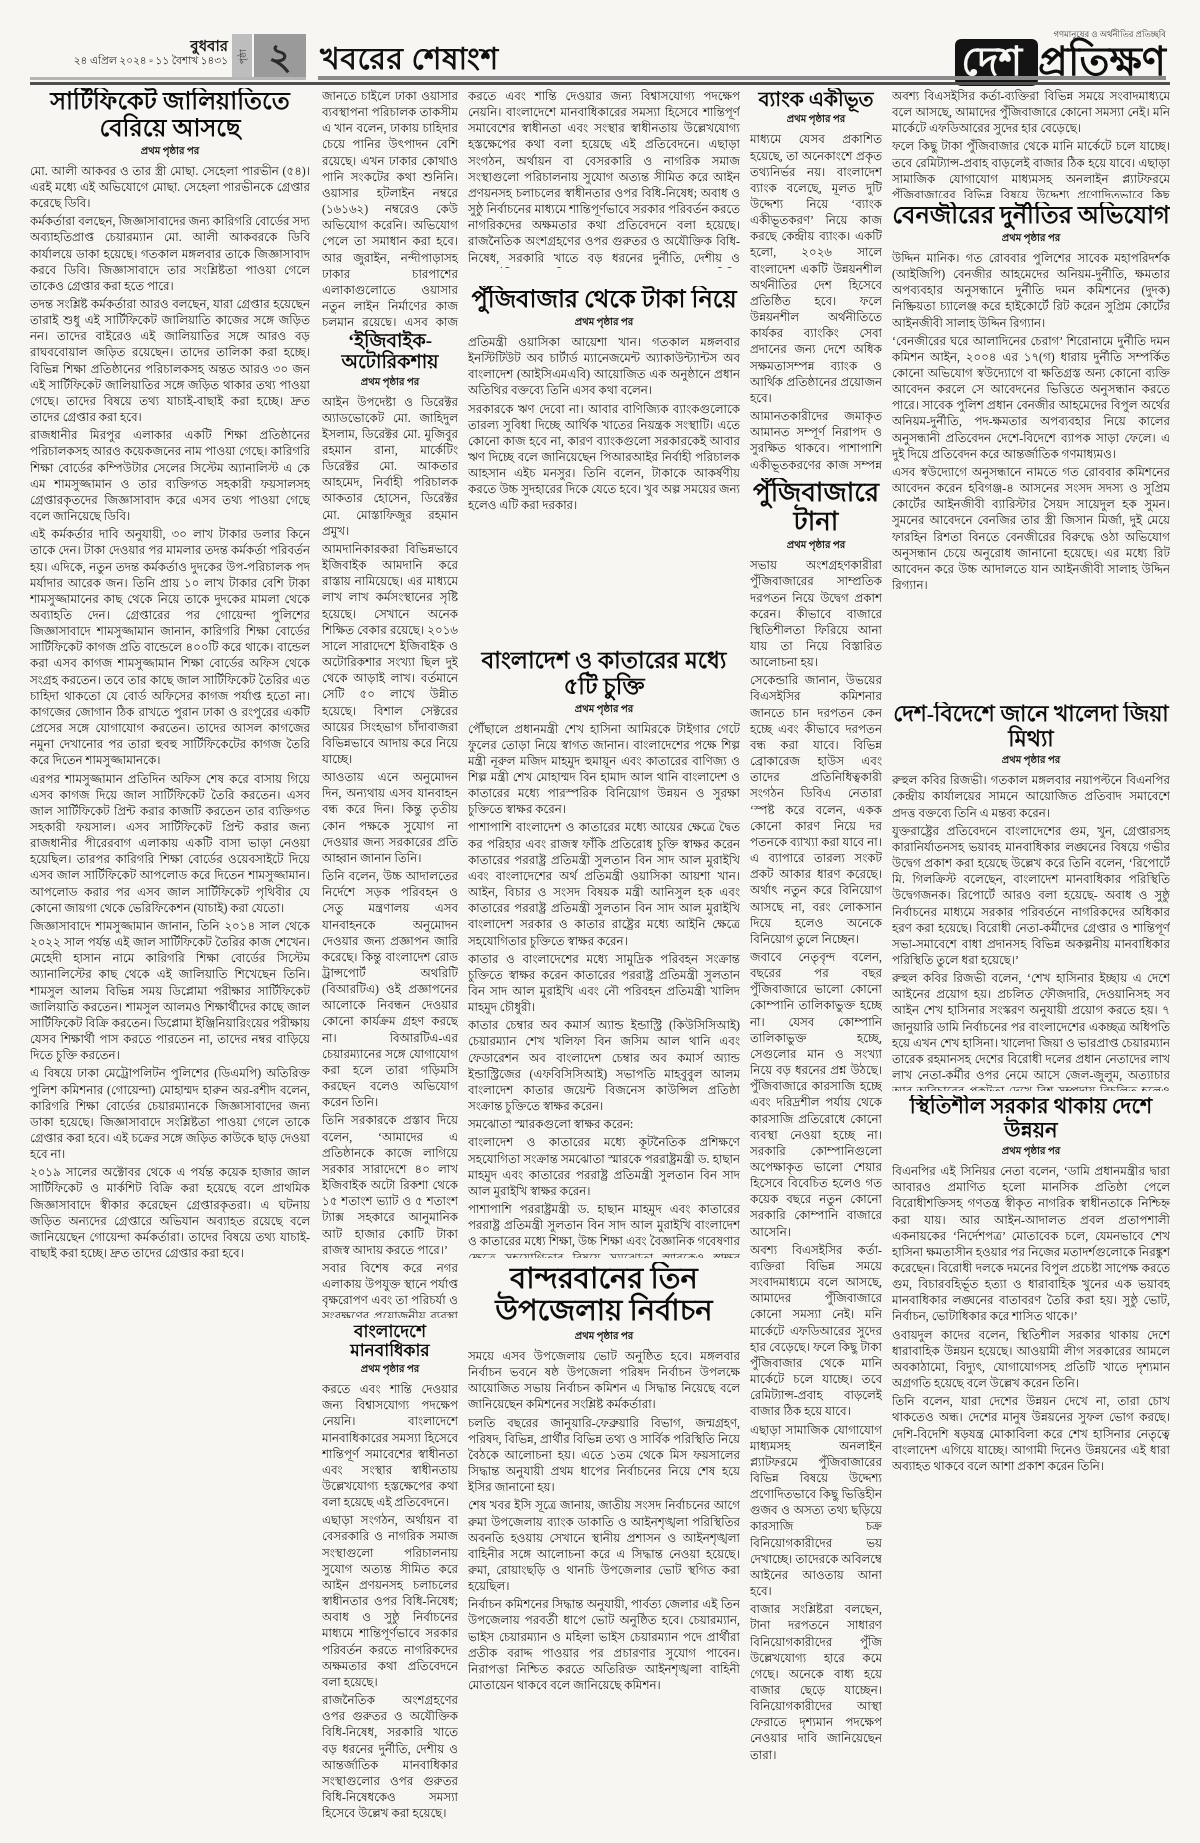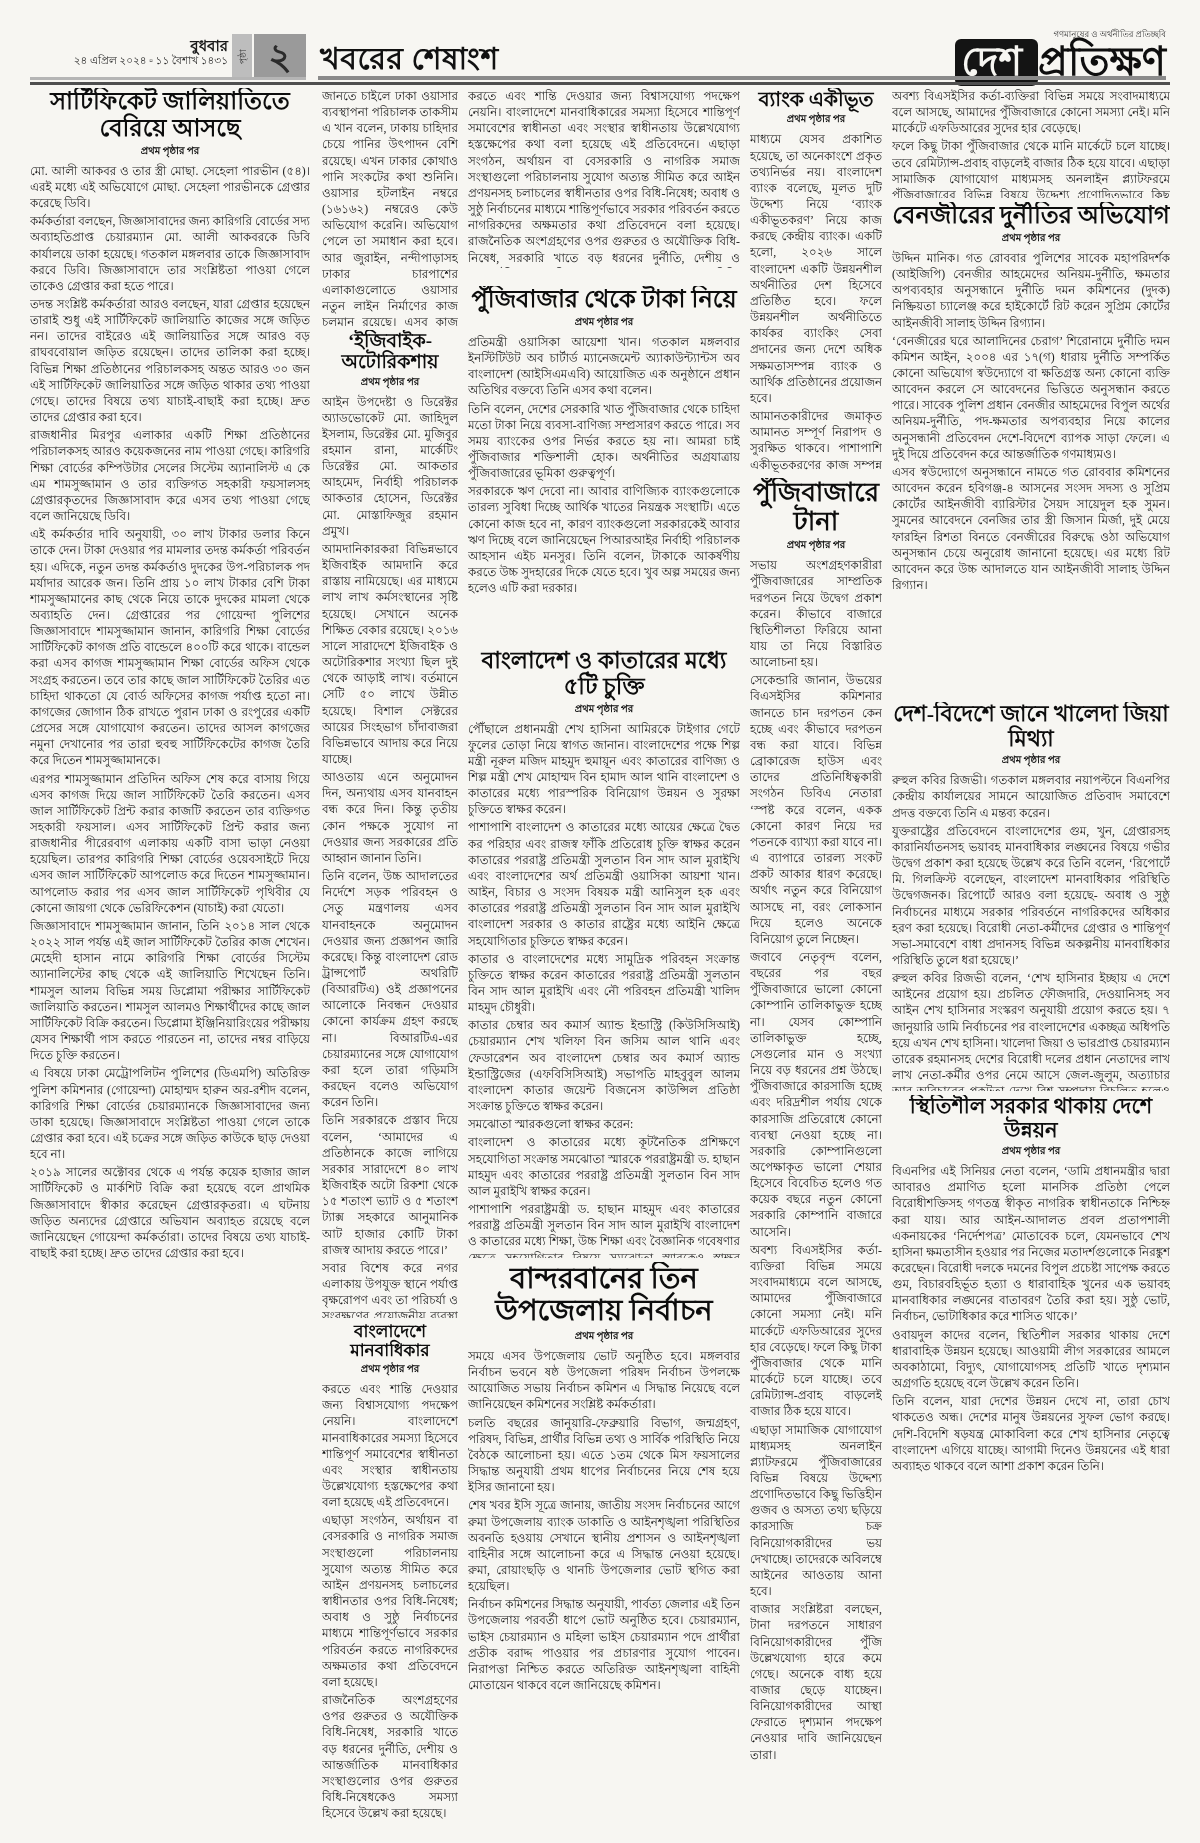--- a/index.html
+++ b/index.html
@@ -87,21 +87,20 @@
         <p class="para">এছাড়া সংগঠন, অর্থায়ন বা বেসরকারি ও নাগরিক সমাজ সংস্থাগুলো পরিচালনায় সুযোগ অত্যন্ত সীমিত করে আইন প্রণয়নসহ চলাচলের স্বাধীনতার ওপর বিধি-নিষেধ; অবাধ ও সুষ্ঠু নির্বাচনের মাধ্যমে শান্তিপূর্ণভাবে সরকার পরিবর্তন করতে নাগরিকদের অক্ষমতার কথা প্রতিবেদনে বলা হয়েছে।</p>
         <p class="para">রাজনৈতিক অংশগ্রহণের ওপর গুরুতর ও অযৌক্তিক বিধি-নিষেধ, সরকারি খাতে বড় ধরনের দুর্নীতি, দেশীয় ও আন্তর্জাতিক মানবাধিকার সংস্থাগুলোর ওপর গুরুতর বিধি-নিষেধকেও সমস্যা হিসেবে উল্লেখ করা হয়েছে।</p>
       </section>
       <section class="block" style="left: 468px; top: 88px; width: 272px; height: 180px;">
         <p class="para">করতে এবং শান্তি দেওয়ার জন্য বিশ্বাসযোগ্য পদক্ষেপ নেয়নি। বাংলাদেশে মানবাধিকারের সমস্যা হিসেবে শান্তিপূর্ণ সমাবেশের স্বাধীনতা এবং সংস্থার স্বাধীনতায় উল্লেখযোগ্য হস্তক্ষেপের কথা বলা হয়েছে এই প্রতিবেদনে। এছাড়া সংগঠন, অর্থায়ন বা বেসরকারি ও নাগরিক সমাজ সংস্থাগুলো পরিচালনায় সুযোগ অত্যন্ত সীমিত করে আইন প্রণয়নসহ চলাচলের স্বাধীনতার ওপর বিধি-নিষেধ; অবাধ ও সুষ্ঠু নির্বাচনের মাধ্যমে শান্তিপূর্ণভাবে সরকার পরিবর্তন করতে নাগরিকদের অক্ষমতার কথা প্রতিবেদনে বলা হয়েছে। রাজনৈতিক অংশগ্রহণের ওপর গুরুতর ও অযৌক্তিক বিধি-নিষেধ, সরকারি খাতে বড় ধরনের দুর্নীতি, দেশীয় ও আন্তর্জাতিক মানবাধিকার সংস্থাগুলোর ওপর গুরুতর বিধি-নিষেধকেও সমস্যা হিসেবে উল্লেখ করা হয়েছে। প্রতিবেদনে বাল্যবিবাহ, লিঙ্গভিত্তিক সহিংসতা, যৌন সহিংসতা, ক্ষুদ্র নৃগোষ্ঠীর ওপর সহিংসতার তথ্য তুলে ধরা হয়েছে। এছাড়া লেসবিয়ান, গে, বাইসেক্সুয়াল, ট্রান্সজেন্ডার, কুয়ার বা ইন্টারসেক্স (এলজিবিটিকিউআই) ব্যক্তি, ট্রেড ইউনিয়ন ও শ্রমিকদের সংগঠনের স্বাধীনতার ওপর উল্লেখযোগ্য বিধি-নিষেধের কথা উল্লেখ করা হয়েছে।</p>
       </section>
       <section class="block" style="left: 468px; top: 272px; width: 272px; height: 372px; margin-top: 14px;">
         <div class="headline" style="font-size: 24px;">পুঁজিবাজার থেকে টাকা নিয়ে</div>
         <div class="continued">প্রথম পৃষ্ঠার পর</div>
         <p class="para">প্রতিমন্ত্রী ওয়াসিকা আয়েশা খান। গতকাল মঙ্গলবার ইনস্টিটিউট অব চার্টার্ড ম্যানেজমেন্ট অ্যাকাউন্ট্যান্টস অব বাংলাদেশ (আইসিএমএবি) আয়োজিত এক অনুষ্ঠানে প্রধান অতিথির বক্তব্যে তিনি এসব কথা বলেন।</p>
-        <p class="para">তিনি বলেন, দেশের সেরকারি খাত পুঁজিবাজার থেকে চাহিদা মতো টাকা নিয়ে ব্যবসা-বাণিজ্য সম্প্রসারণ করতে পারে। সব সময় ব্যাংকের ওপর নির্ভর করতে হয় না। আমরা চাই পুঁজিবাজার শক্তিশালী হোক। অর্থনীতির অগ্রযাত্রায় পুঁজিবাজারের ভূমিকা গুরুত্বপূর্ণ।</p>
         <p class="para">সরকারকে ঋণ দেবো না। আবার বাণিজ্যিক ব্যাংকগুলোকে তারল্য সুবিধা দিচ্ছে আর্থিক খাতের নিয়ন্ত্রক সংস্থাটি। এতে কোনো কাজ হবে না, কারণ ব্যাংকগুলো সরকারকেই আবার ঋণ দিচ্ছে বলে জানিয়েছেন পিআরআইর নির্বাহী পরিচালক আহসান এইচ মনসুর। তিনি বলেন, টাকাকে আকর্ষণীয় করতে উচ্চ সুদহারের দিকে যেতে হবে। খুব অল্প সময়ের জন্য হলেও এটি করা দরকার।</p>
       </section>
       <section class="block" style="left: 468px; top: 648px; width: 272px; height: 610px;">
         <div class="headline" style="font-size: 23px;">বাংলাদেশ ও কাতারের মধ্যে ৫টি চুক্তি</div>
         <div class="continued">প্রথম পৃষ্ঠার পর</div>
         <p class="para">পৌঁছালে প্রধানমন্ত্রী শেখ হাসিনা আমিরকে টাইগার গেটে ফুলের তোড়া নিয়ে স্বাগত জানান। বাংলাদেশের পক্ষে শিল্প মন্ত্রী নূরুল মজিদ মাহমুদ হুমায়ূন এবং কাতারের বাণিজ্য ও শিল্প মন্ত্রী শেখ মোহাম্মদ বিন হামাদ আল থানি বাংলাদেশ ও কাতারের মধ্যে পারস্পরিক বিনিয়োগ উন্নয়ন ও সুরক্ষা চুক্তিতে স্বাক্ষর করেন।</p>
         <p class="para">পাশাপাশি বাংলাদেশ ও কাতারের মধ্যে আয়ের ক্ষেত্রে দ্বৈত কর পরিহার এবং রাজস্ব ফাঁকি প্রতিরোধ চুক্তি স্বাক্ষর করেন কাতারের পররাষ্ট্র প্রতিমন্ত্রী সুলতান বিন সাদ আল মুরাইখি এবং বাংলাদেশের অর্থ প্রতিমন্ত্রী ওয়াসিকা আয়শা খান। আইন, বিচার ও সংসদ বিষয়ক মন্ত্রী আনিসুল হক এবং কাতারের পররাষ্ট্র প্রতিমন্ত্রী সুলতান বিন সাদ আল মুরাইখি বাংলাদেশ সরকার ও কাতার রাষ্ট্রের মধ্যে আইনি ক্ষেত্রে সহযোগিতার চুক্তিতে স্বাক্ষর করেন।</p>
         <p class="para">কাতার ও বাংলাদেশের মধ্যে সামুদ্রিক পরিবহন সংক্রান্ত চুক্তিতে স্বাক্ষর করেন কাতারের পররাষ্ট্র প্রতিমন্ত্রী সুলতান বিন সাদ আল মুরাইখি এবং নৌ পরিবহন প্রতিমন্ত্রী খালিদ মাহমুদ চৌধুরী।</p>
         <p class="para">কাতার চেম্বার অব কমার্স অ্যান্ড ইন্ডাস্ট্রি (কিউসিসিআই) চেয়ারম্যান শেখ খলিফা বিন জসিম আল থানি এবং ফেডারেশন অব বাংলাদেশ চেম্বার অব কমার্স অ্যান্ড ইন্ডাস্ট্রিজের (এফবিসিসিআই) সভাপতি মাহবুবুল আলম বাংলাদেশ কাতার জয়েন্ট বিজনেস কাউন্সিল প্রতিষ্ঠা সংক্রান্ত চুক্তিতে স্বাক্ষর করেন।</p>
         <p class="para">সমঝোতা স্মারকগুলো স্বাক্ষর করেন:</p>

